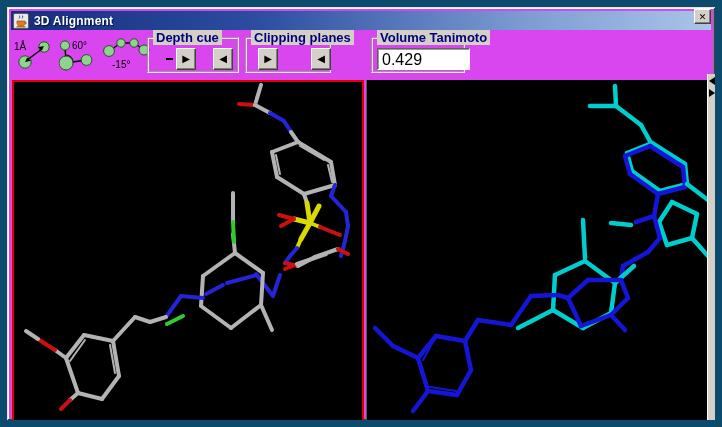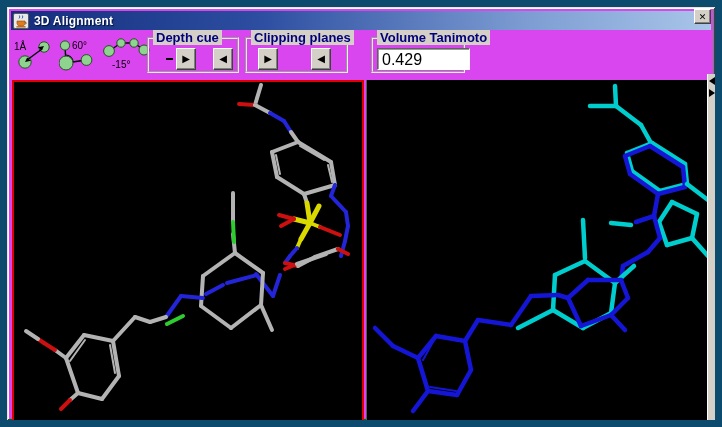--- a/index.html
+++ b/index.html
@@ -122,21 +122,21 @@
     <span class="legend">Depth cue</span>
     <div class="minus-dash"></div>
     <div class="tool-btn" style="left:27px">
       <span>▶</span>
     </div>
     <div class="tool-btn" style="left:64px">
       <span>◀</span>
     </div>
   </div>
 
-  <div class="group" style="left:238px;width:103px">
+  <div class="group" style="left:238px;width:86px">
     <span class="legend">Clipping planes</span>
     <div class="tool-btn" style="left:11px">
       <span>▶</span>
     </div>
     <div class="tool-btn" style="left:64px">
       <span>◀</span>
     </div>
   </div>
 
   <div class="group" style="left:364px;width:94px">

